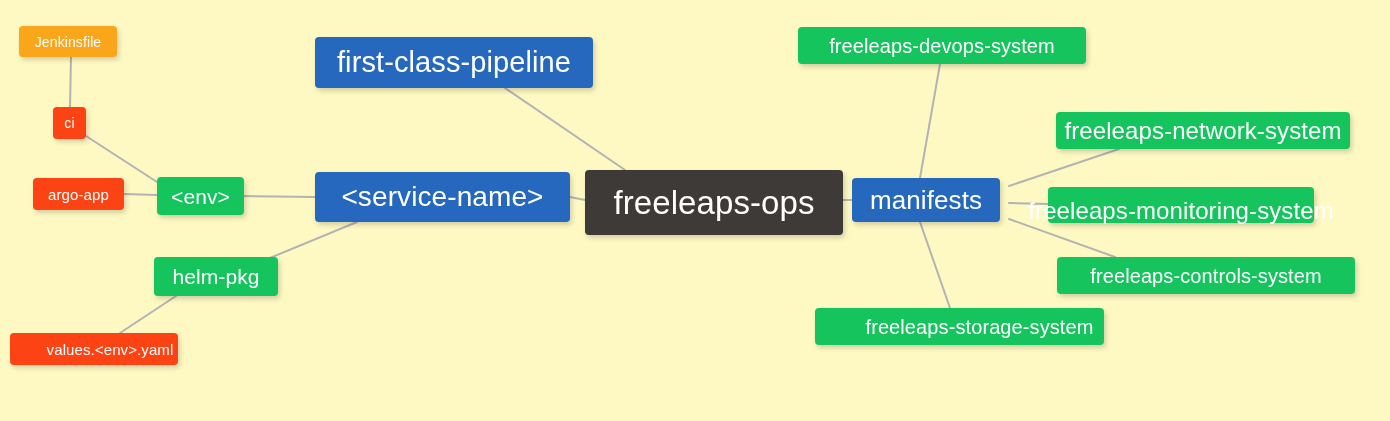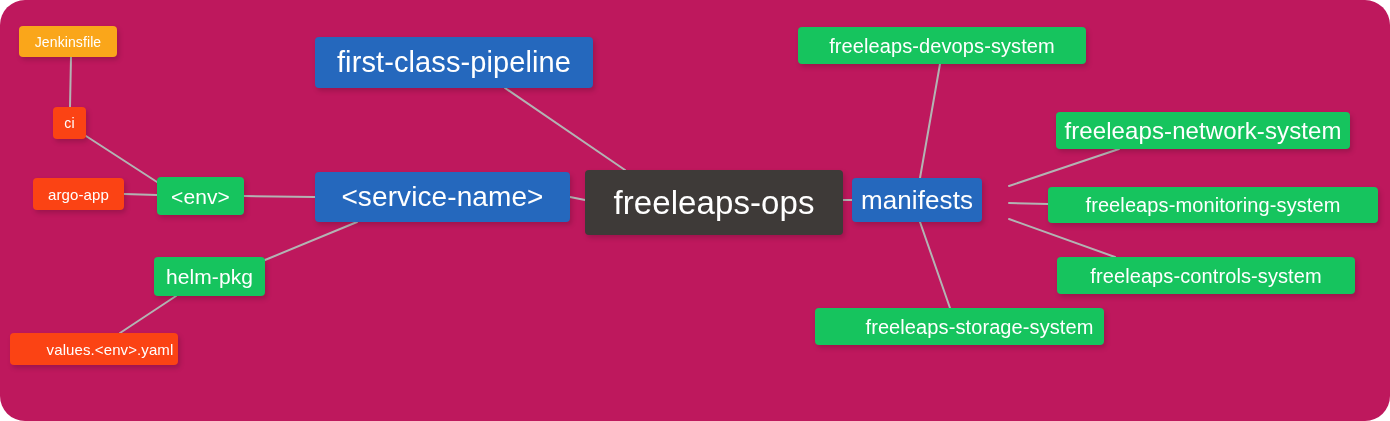--- a/index.html
+++ b/index.html
@@ -8,23 +8,22 @@
     background: #ffffff;
   }
   body {
     font-family: "Liberation Sans", sans-serif;
     -webkit-font-smoothing: antialiased;
   }
   #mindmap {
     position: relative;
     width: 1390px;
     height: 421px;
-    background: #be185d;
+    background: #fef9c3;
     overflow: hidden;
-    border-radius: 25px;
   }
   #edge-layer {
     position: absolute;
     left: 0;
     top: 0;
     width: 1390px;
     height: 421px;
     pointer-events: none;
   }
   .node {
@@ -72,45 +71,45 @@
       </div>
       <div class="node" style="left: 53px; top: 107px; width: 33px; height: 32px; background: rgb(251, 67, 20); font-size: 14px;">
         <span class="node-label">ci</span>
       </div>
       <div class="node" style="left: 33px; top: 178px; width: 91px; height: 32px; background: rgb(251, 67, 20); font-size: 15px;">
         <span class="node-label">argo-app</span>
       </div>
       <div class="node" style="left: 157px; top: 177px; width: 87px; height: 38px; background: rgb(22, 196, 94); font-size: 21px;">
         <span class="node-label">&lt;env&gt;</span>
       </div>
-      <div class="node" style="left: 154px; top: 257px; width: 111px; height: 39px; background: rgb(22, 196, 94); font-size: 21px;">
+      <div class="node" style="left: 154px; top: 257px; width: 124px; height: 39px; background: rgb(22, 196, 94); font-size: 21px;">
         <span class="node-label">helm-pkg</span>
       </div>
       <div class="node" style="left: 10px; top: 333px; width: 168px; height: 32px; background: rgb(251, 67, 20); font-size: 15px; padding-left: 32px;">
         <span class="node-label">values.&lt;env&gt;.yaml</span>
       </div>
       <div class="node" style="left: 315px; top: 37px; width: 278px; height: 51px; background: rgb(37, 104, 189); font-size: 29px;">
         <span class="node-label">first-class-pipeline</span>
       </div>
       <div class="node" style="left: 315px; top: 172px; width: 255px; height: 50px; background: rgb(37, 104, 189); font-size: 28px;">
         <span class="node-label">&lt;service-name&gt;</span>
       </div>
       <div class="node" style="left: 585px; top: 170px; width: 258px; height: 65px; background: rgb(62, 58, 56); font-size: 33px;">
         <span class="node-label">freeleaps-ops</span>
       </div>
-      <div class="node" style="left: 852px; top: 178px; width: 130px; height: 44px; background: rgb(37, 104, 189); font-size: 26px;">
+      <div class="node" style="left: 852px; top: 178px; width: 148px; height: 44px; background: rgb(37, 104, 189); font-size: 26px;">
         <span class="node-label">manifests</span>
       </div>
       <div class="node" style="left: 798px; top: 27px; width: 288px; height: 37px; background: rgb(22, 196, 94); font-size: 20px; text-align: center;">
         <span class="node-label">freeleaps-devops-system</span>
       </div>
       <div class="node" style="left: 1056px; top: 112px; width: 294px; height: 37px; background: rgb(22, 196, 94); font-size: 24px;">
         <span class="node-label">freeleaps-network-system</span>
       </div>
-      <div class="node" style="left: 1048px; top: 187px; width: 330px; height: 36px; background: rgb(22, 196, 94); font-size: 20px;">
+      <div class="node" style="left: 1048px; top: 187px; width: 266px; height: 36px; background: rgb(22, 196, 94); font-size: 24px; align-items: flex-end;">
         <span class="node-label">freeleaps-monitoring-system</span>
       </div>
       <div class="node" style="left: 1057px; top: 257px; width: 298px; height: 37px; background: rgb(22, 196, 94); font-size: 20px;">
         <span class="node-label">freeleaps-controls-system</span>
       </div>
       <div class="node" style="left: 815px; top: 308px; width: 289px; height: 37px; background: rgb(22, 196, 94); font-size: 20px; padding-left: 40px;">
         <span class="node-label">freeleaps-storage-system</span>
       </div>
     </div>
 </div>

